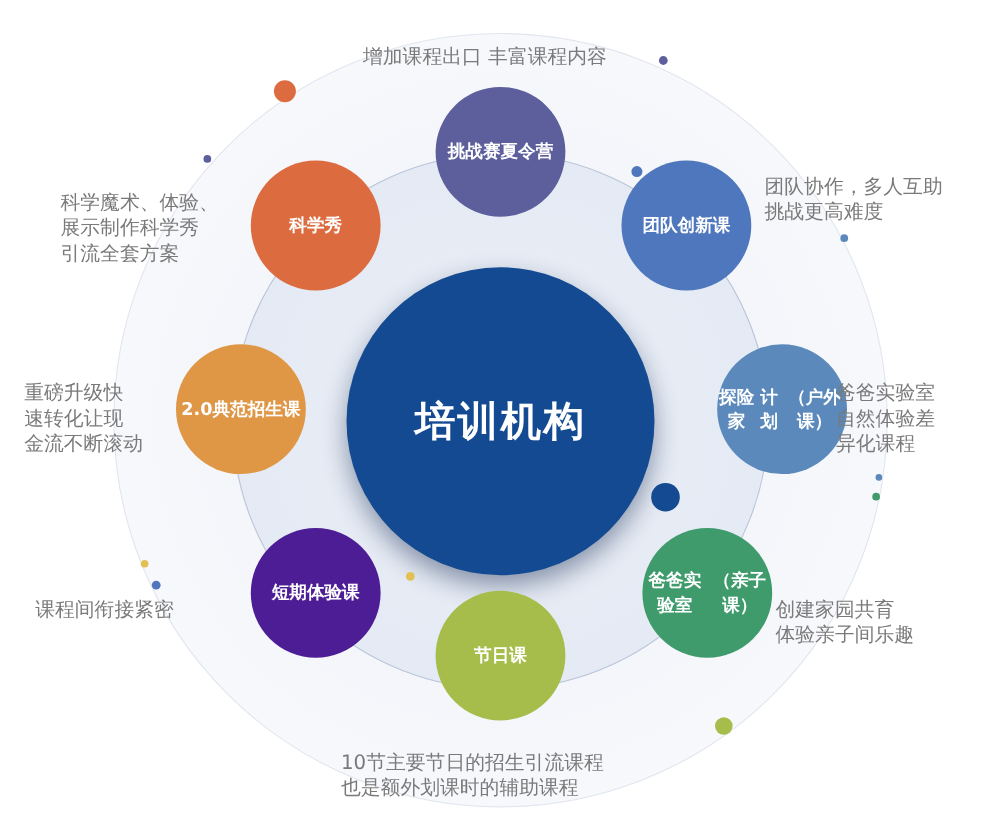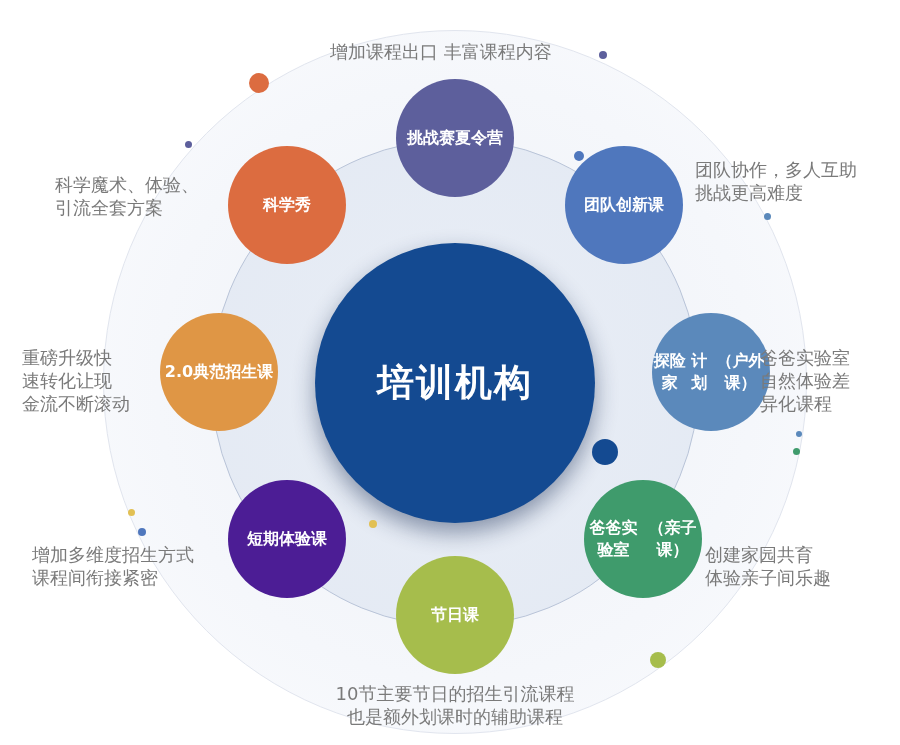--- a/index.html
+++ b/index.html
@@ -54,21 +54,21 @@
 </div>
 <div class="node" style="left:652px;top:313px;width:118px;height:118px;background:#5b89bb;">
   <span>探险家</span>
   <span>计划</span>
   <span>（户外课）</span>
 </div>
 <div class="node" style="left:584px;top:480px;width:118px;height:118px;background:#3f9b6c;">
   <span>爸爸实验室</span>
   <span>（亲子课）</span>
 </div>
-<div class="node" style="left:396px;top:556px;width:118px;height:118px;background:#a6bd4c;">
+<div class="node" style="left:396px;top:537px;width:118px;height:118px;background:#a6bd4c;">
   <span>节日课</span>
 </div>
 <div class="node" style="left:228px;top:480px;width:118px;height:118px;background:#4c1d95;">
   <span>短期</span>
   <span>体验课</span>
 </div>
 <div class="node" style="left:160px;top:313px;width:118px;height:118px;background:#df9645;">
   <span>2.0</span>
   <span>典范招生课</span>
 </div>
@@ -85,29 +85,29 @@
 </div>
 <div class="desc" style="left:760px;top:346px;">
   <div>爸爸实验室</div>
   <div>自然体验差</div>
   <div>异化课程</div>
 </div>
 <div class="desc" style="left:705px;top:543px;">
   <div>创建家园共育</div>
   <div>体验亲子间乐趣</div>
 </div>
-<div class="desc" style="left:310px;top:682px;width:290px;text-align:center;">
+<div class="desc" style="left:310px;top:682px;width:290px;">
   <div>10节主要节日的招生引流课程</div>
   <div>也是额外划课时的辅助课程</div>
 </div>
 <div class="desc" style="left:32px;top:543px;">
-  <div>增加多维度招生方式</div>
   <div>课程间衔接紧密</div>
 </div>
 <div class="desc" style="left:22px;top:346px;">
   <div>重磅升级快</div>
   <div>速转化让现</div>
   <div>金流不断滚动</div>
 </div>
 <div class="desc" style="left:55px;top:173px;">
   <div>科学魔术、体验、</div>
+  <div>展示制作科学秀</div>
   <div>引流全套方案</div>
 </div>
 
 </body></html>

